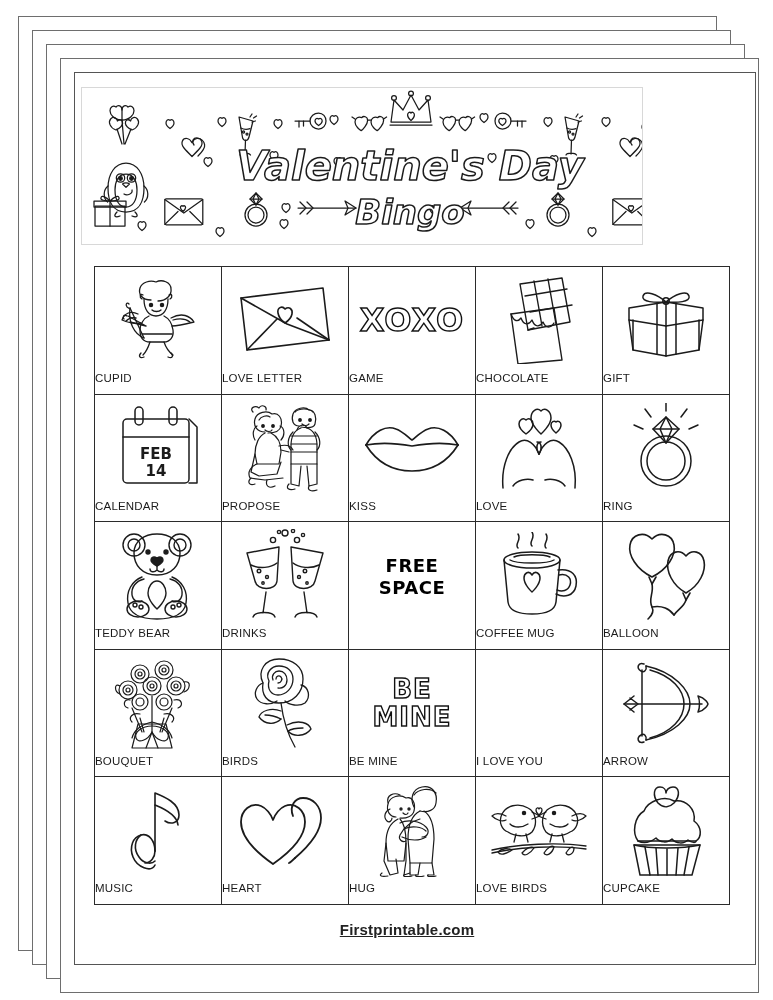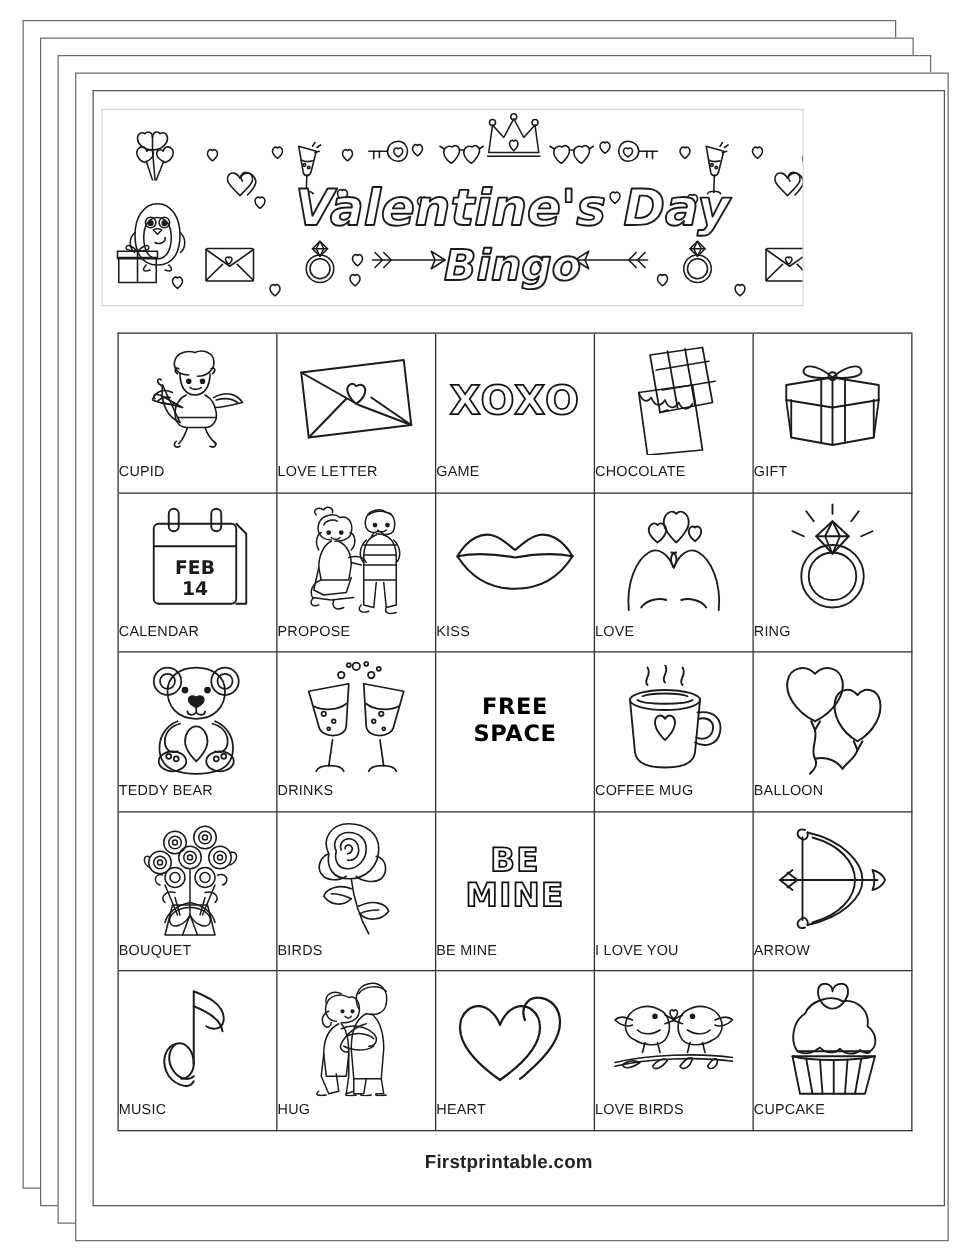--- a/index.html
+++ b/index.html
@@ -95,20 +95,21 @@
 
   
   .footer{
     position:absolute;
     left:0; right:16px; top:848px;
     text-align:center;
     font-size:15px;
     font-weight:bold;
     color:#222;
     letter-spacing:.2px;
+    text-decoration:underline;
   }
 
   
   .outline-word{
     font-family:"DejaVu Sans", sans-serif;
     font-weight:bold;
     color:#fff;
     -webkit-text-stroke:1.4px #111;
     text-align:center;
     line-height:1.08;
@@ -708,20 +709,31 @@
             <path d="M34 66 C34 56 28 48 20 50 C12 52 8 62 12 72 C16 82 30 88 34 80"></path>
             <path d="M34 66 C34 72 30 78 24 78"></path>
             <path d="M20 50 C14 54 12 64 18 72 C22 78 30 80 34 76"></path>
           </svg>
         </div>
         <div class="cap">MUSIC</div>
       </div>
 
       <div class="cell">
         <div class="art">
+          <svg width="96" height="76" viewBox="0 0 96 76" fill="none" stroke="#1b1b1b" stroke-width="1.8" stroke-linecap="round" stroke-linejoin="round">
+            <path d="M36 72 C16 58 4 44 4 30 C4 18 14 10 24 14 C29 16 34 22 36 28 C38 22 43 16 48 14 C58 10 68 18 68 30 C68 44 56 58 36 72 Z"></path>
+            <path d="M56 24 C52 14 58 6 66 6 C76 6 84 14 84 26 C84 40 72 54 58 66"></path>
+            <path d="M58 66 C56 68 54 70 52 71"></path>
+          </svg>
+        </div>
+        <div class="cap">HEART</div>
+      </div>
+
+      <div class="cell">
+        <div class="art">
           <svg width="84" height="94" viewBox="0 0 84 94" fill="none" stroke="#1b1b1b" stroke-width="1.2" stroke-linecap="round" stroke-linejoin="round">
 
             <path d="M44 24 C40 16 42 6 52 4 C62 2 68 10 66 20 C65 27 58 30 50 28"></path>
             <path d="M44 12 C48 6 60 4 66 10"></path>
 
             <path d="M26 34 C20 34 16 28 18 21 C20 13 30 11 36 15 C42 13 46 20 44 28 C43 33 36 36 30 35"></path>
             <path d="M20 26 C15 28 13 34 17 38 C19 40 22 38 22 35"></path>
             <path d="M18 20 C16 12 24 9 30 12"></path>
             <circle cx="31" cy="26" r="1.1" fill="#1b1b1b"></circle>
               <circle cx="39" cy="26" r="1.1" fill="#1b1b1b"></circle>
@@ -734,31 +746,20 @@
             <path d="M12 90 C8 93 12 94 18 93 M34 92 C32 94 38 94 42 93"></path>
             <path d="M46 92 C44 94 50 94 54 93 M58 92 C56 94 62 94 66 93"></path>
 
             <path d="M30 40 C38 36 50 38 56 44 C60 48 58 54 52 54"></path>
             <path d="M50 36 C42 38 34 44 30 52 C28 56 32 60 36 58"></path>
             <path d="M32 54 C40 58 50 58 56 54"></path>
             <path d="M34 46 C42 42 52 44 56 48"></path>
           </svg>
         </div>
         <div class="cap">HUG</div>
-      </div>
-
-      <div class="cell">
-        <div class="art">
-          <svg width="96" height="76" viewBox="0 0 96 76" fill="none" stroke="#1b1b1b" stroke-width="1.8" stroke-linecap="round" stroke-linejoin="round">
-            <path d="M36 72 C16 58 4 44 4 30 C4 18 14 10 24 14 C29 16 34 22 36 28 C38 22 43 16 48 14 C58 10 68 18 68 30 C68 44 56 58 36 72 Z"></path>
-            <path d="M56 24 C52 14 58 6 66 6 C76 6 84 14 84 26 C84 40 72 54 58 66"></path>
-            <path d="M58 66 C56 68 54 70 52 71"></path>
-          </svg>
-        </div>
-        <div class="cap">HEART</div>
       </div>
 
       <div class="cell">
         <div class="art">
           <svg width="102" height="72" viewBox="0 0 102 72" fill="none" stroke="#1b1b1b" stroke-width="1.3" stroke-linecap="round" stroke-linejoin="round">
 
             <path d="M4 56 C30 50 70 48 98 52"></path>
             <path d="M4 59 C30 53 70 51 98 55"></path>
             <path d="M24 56 C18 60 12 62 10 58 C14 54 20 54 24 56 Z"></path>
             <path d="M46 54 C42 60 36 63 34 59 C38 54 43 52 46 54 Z"></path>

